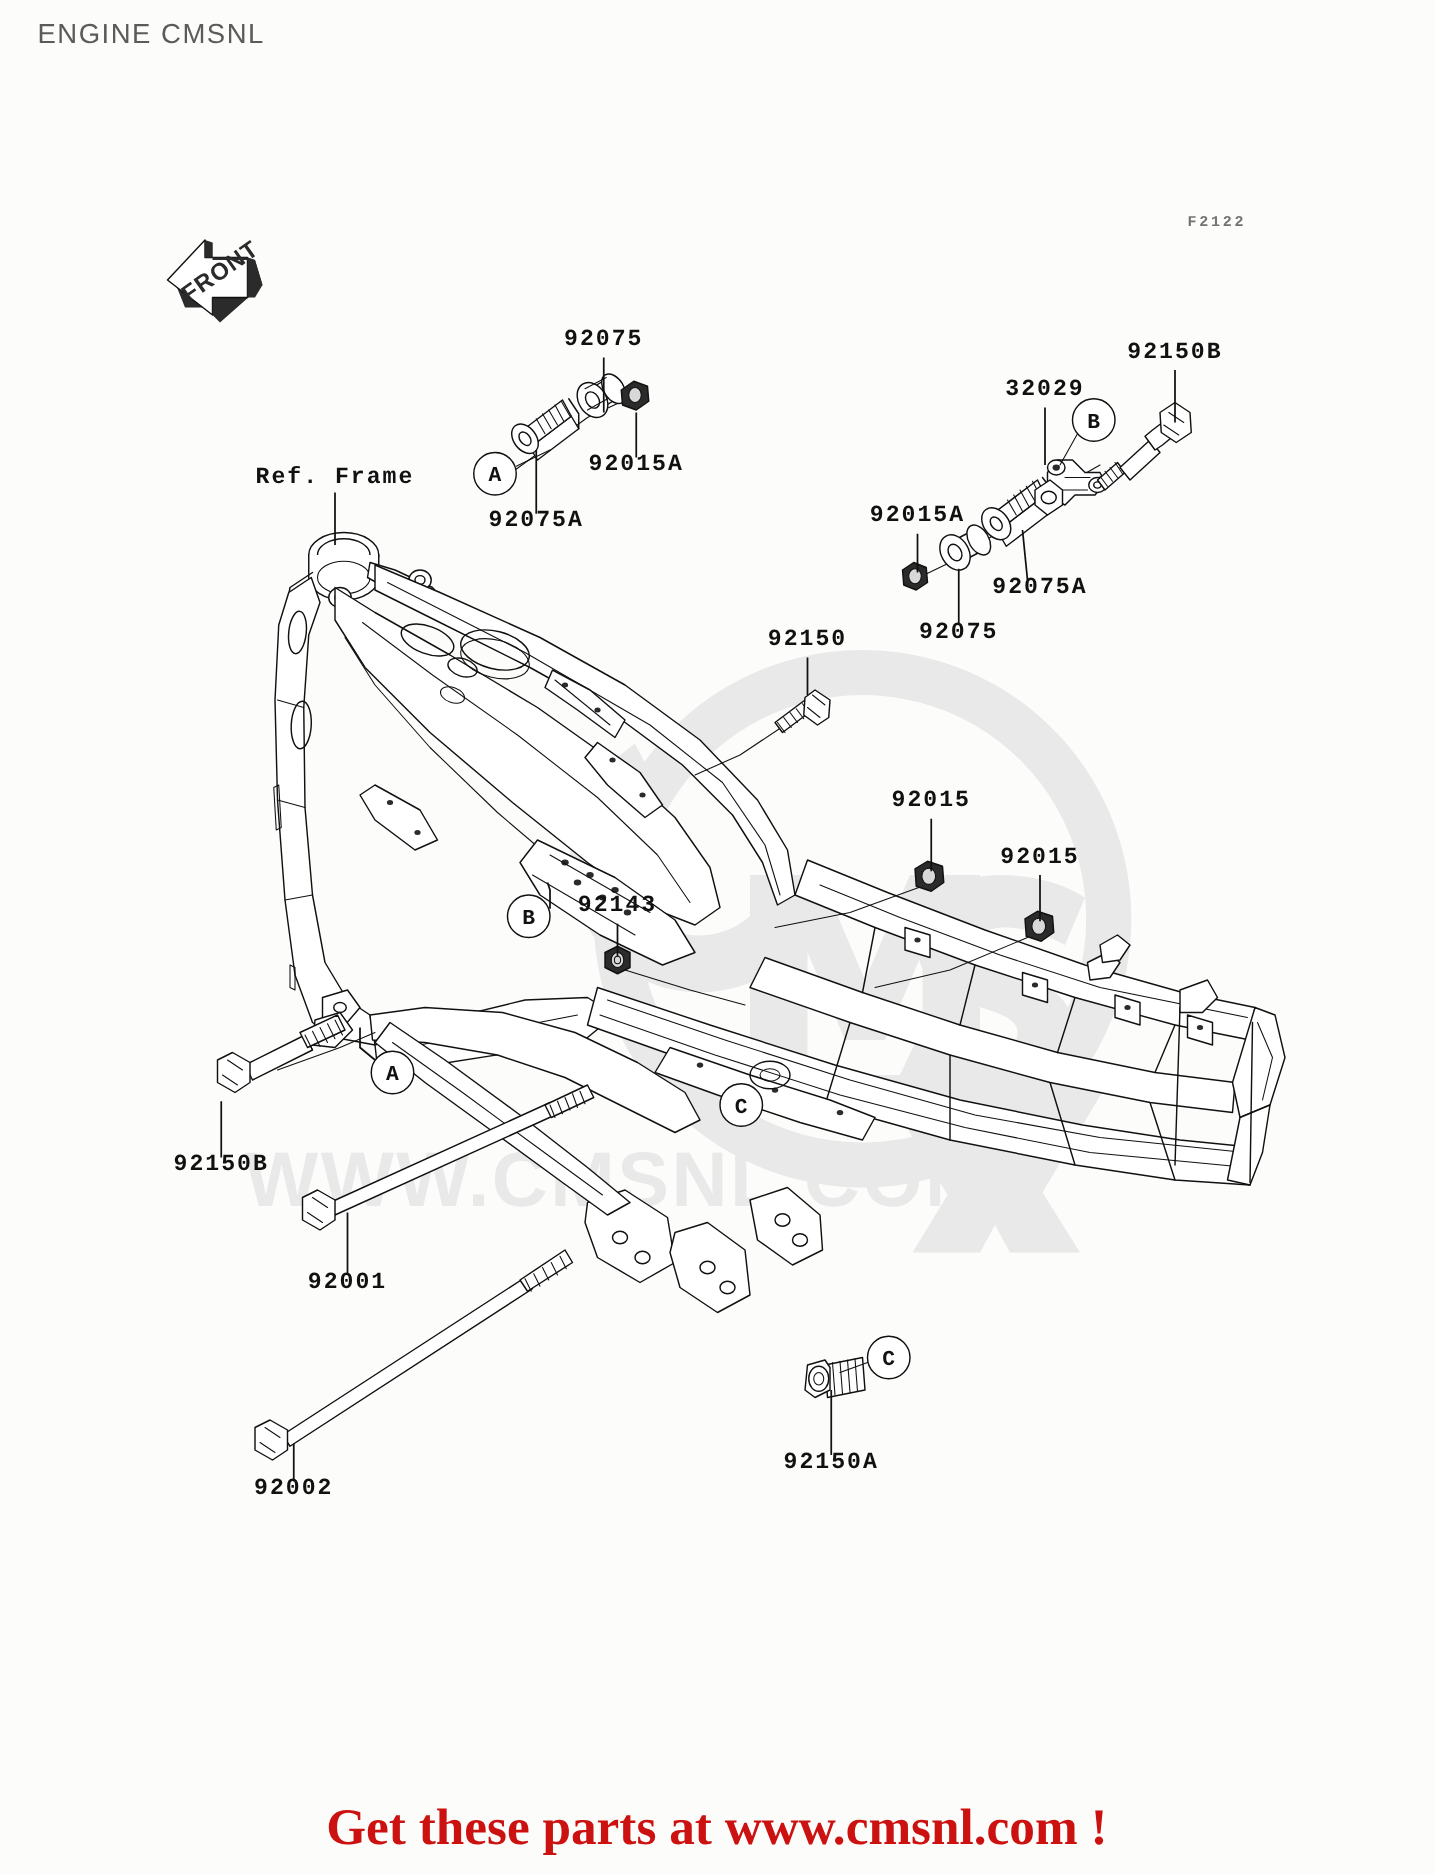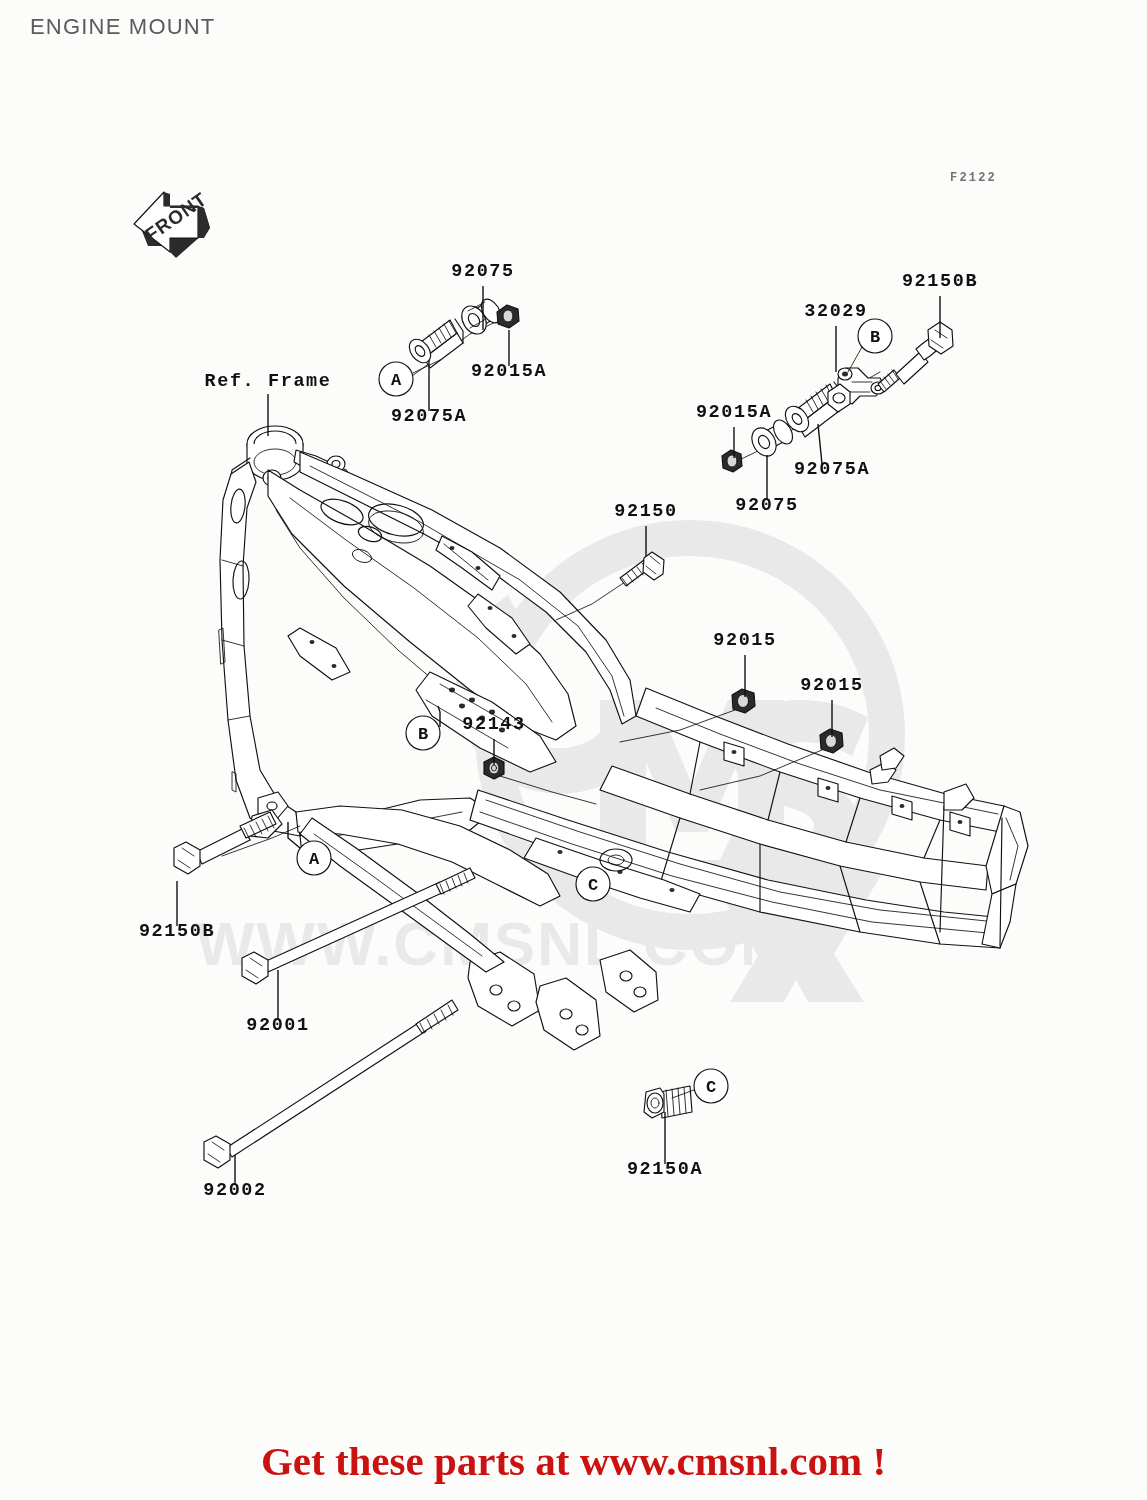--- a/index.html
+++ b/index.html
@@ -48,21 +48,21 @@
   .fillg{fill:#d8d8d8;}
   .wm{fill:#e9e9e9;}
   .wmtxt{
     fill:#e9e9e9;font-family:"Liberation Sans",sans-serif;
     font-weight:700;font-size:62px;letter-spacing:2px;
   }
 </style>
 </head>
 <body>
 
-<div id="page-title">ENGINE MOUNT</div>
+<div id="page-title">ENGINE CMSNL</div>
 <div id="diagram-code">F2122</div>
 
 <svg id="drawing" viewBox="0 0 1147 1420" xmlns="http://www.w3.org/2000/svg">
 
   <g opacity="1">
     <g class="wm">
 
       <path d="M690 520 a215 215 0 1 0 0.1 0 z
                M690 556 a179 179 0 1 1 -0.1 0 z" fill-rule="evenodd"></path>
       <path d="M508 595 c-60 40 -70 120 -20 170 c40 40 110 38 150 -4

